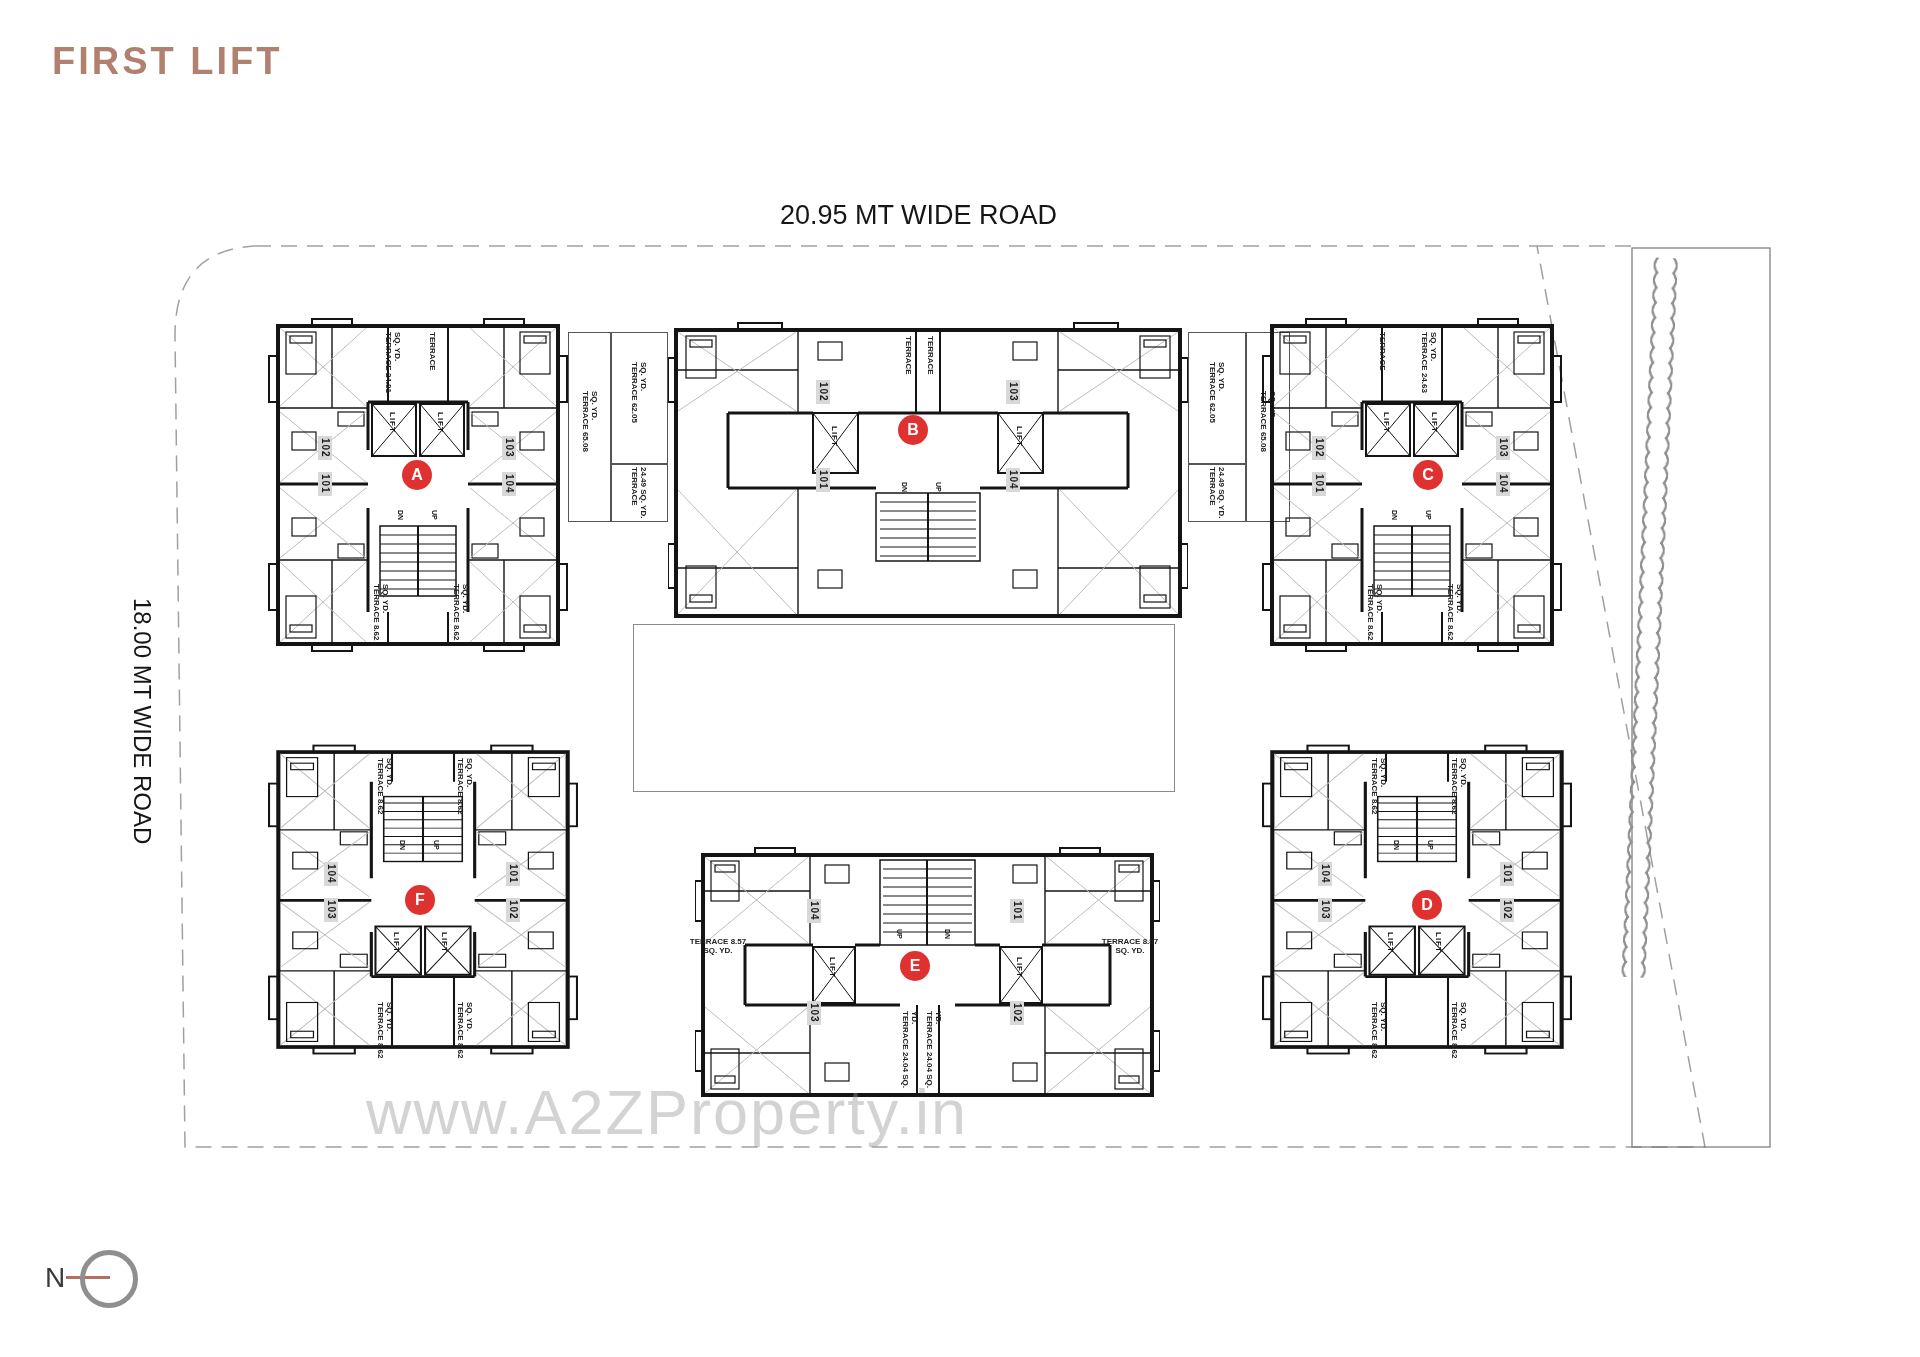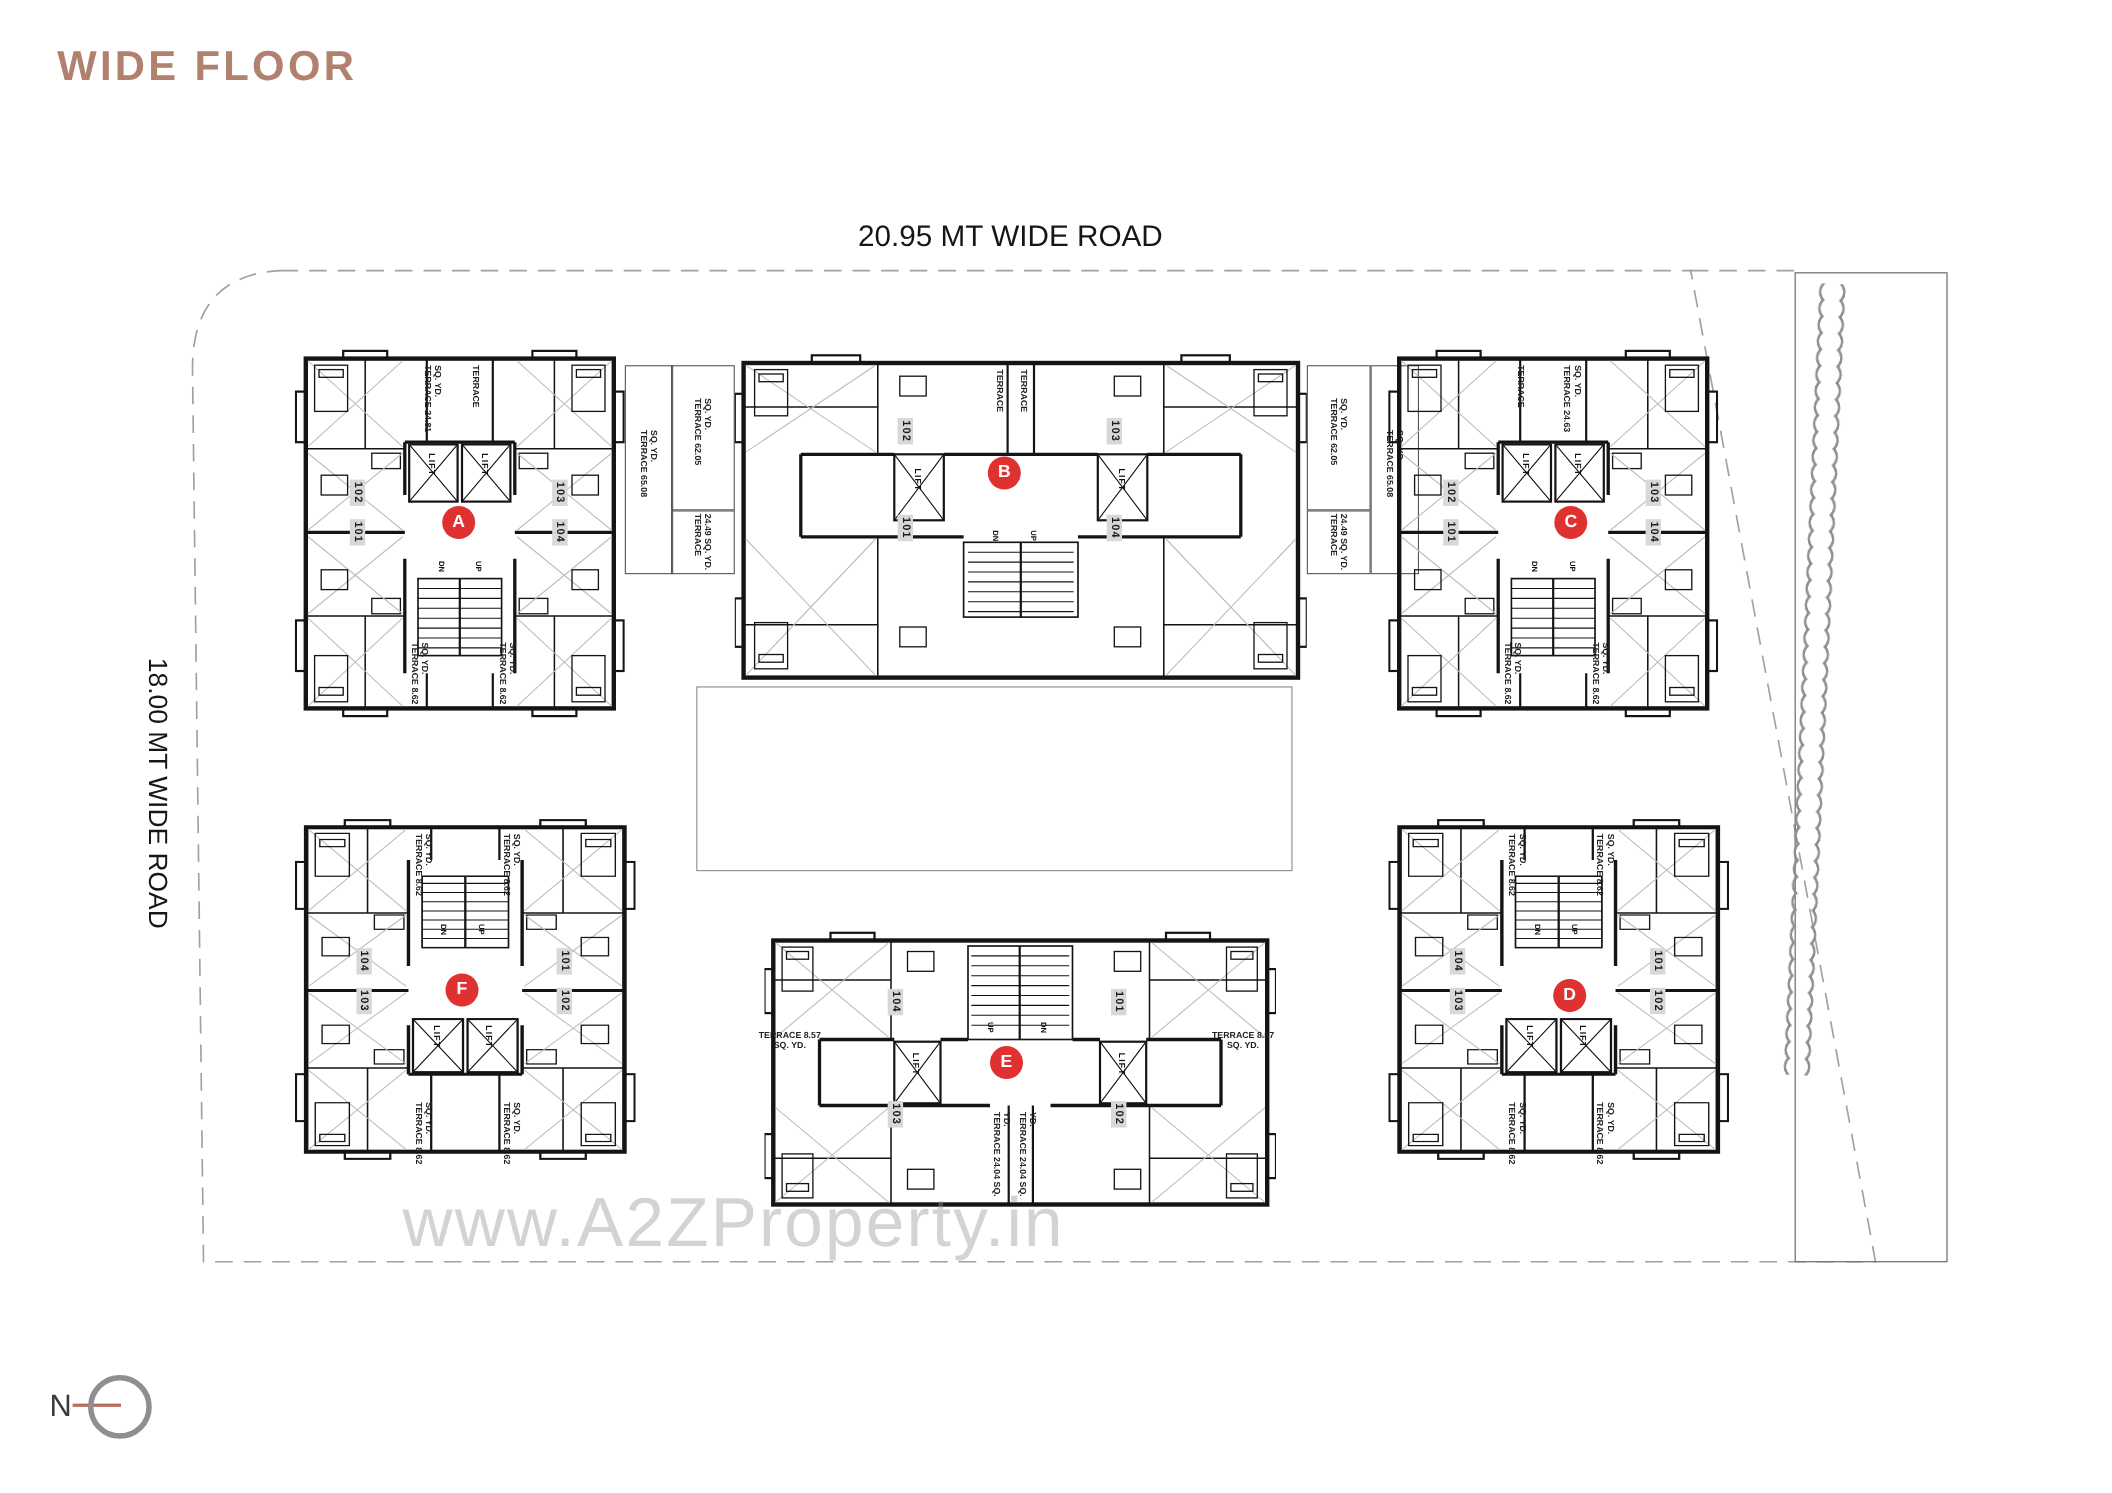--- a/index.html
+++ b/index.html
@@ -185,21 +185,21 @@
     <path d="M255,246 H1537 L1705,1147 H185 L175,335 Q175,250 255,246 Z" fill="none" stroke="#a0a0a0" stroke-width="1.5" stroke-dasharray="16 10"></path>
     <path d="M1537,246 H1632" fill="none" stroke="#a0a0a0" stroke-width="1.5" stroke-dasharray="16 10"></path>
 
     <rect x="1632" y="248" width="138" height="899" fill="none" stroke="#777" stroke-width="1.2"></rect>
   </svg>
 
   <div class="coil"></div>
 
   <div class="central-court"></div>
 
-  <div class="page-title">WIDE FLOOR</div>
+  <div class="page-title">FIRST LIFT</div>
   <div class="road-top">20.95 MT WIDE ROAD</div>
   <div class="road-left">18.00 MT WIDE ROAD</div>
 
   <div class="block" style="left:268px;top:312px;width:300px;height:345px;">
     <svg viewBox="0 0 300 345" preserveAspectRatio="none">
         <use href="#sym-corner"></use>
       </svg>
     <div class="badge" style="left:134px;top:148px;">A</div>
     <span class="lbl ulab vtext" style="left:50px;top:124px;">102</span>
     <span class="lbl ulab vtext" style="left:50px;top:160px;">101</span>

